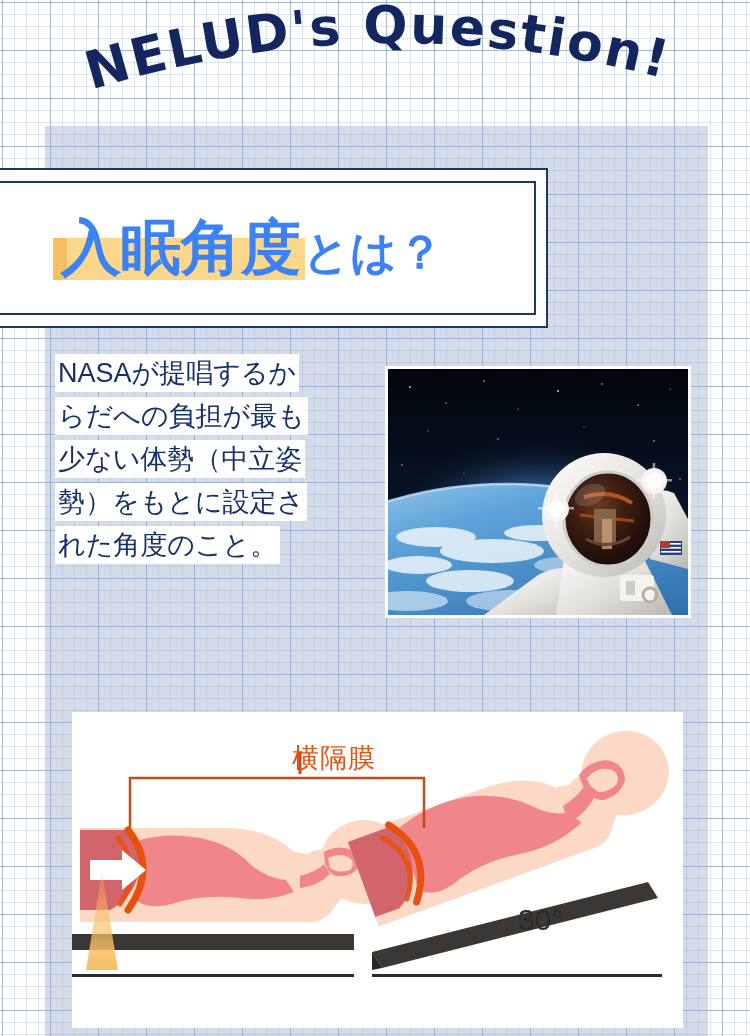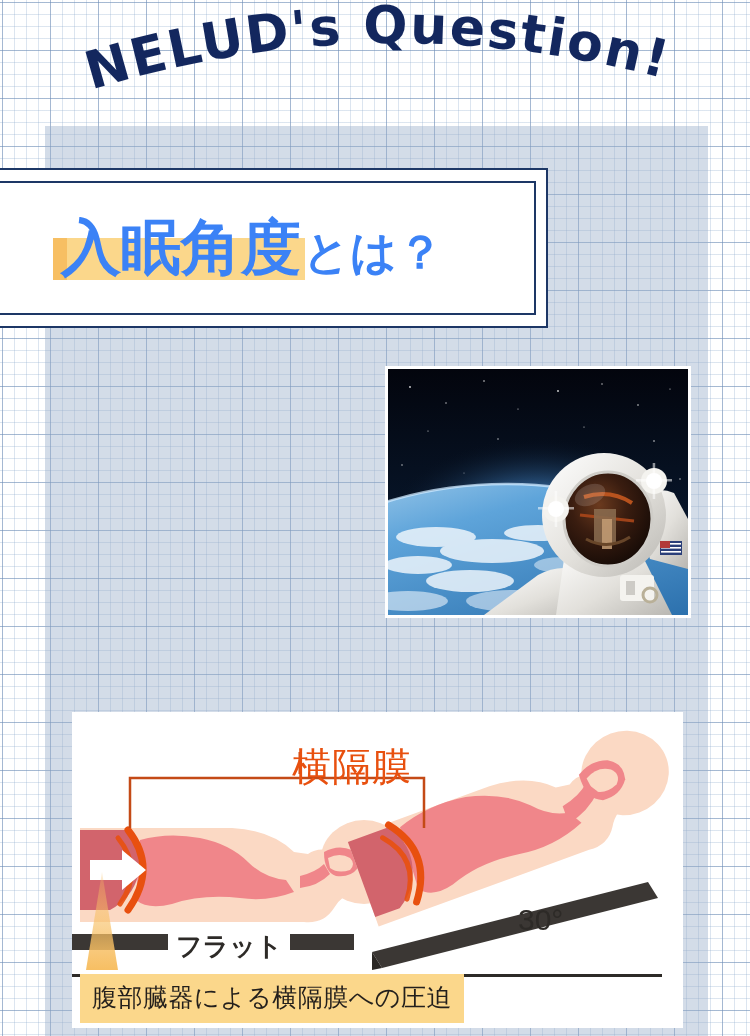--- a/index.html
+++ b/index.html
@@ -166,21 +166,21 @@
     width: 611px; height: 316px;
     background: #ffffff;
     overflow: hidden;
   }
   .diagram-panel svg { display: block; }
 
   .dia-label-diaphragm {
     position: absolute;
     left: 292px; top: 740px;
     font-family: "Liberation Serif", "DejaVu Serif", serif;
-    font-size: 39px;
+    font-size: 27px;
     color: #e8500f;
     white-space: nowrap;
     letter-spacing: 1px;
   }
   .dia-label-flat {
     position: absolute;
     left: 168px; top: 929px;
     font-family: "Liberation Sans", "DejaVu Sans", sans-serif;
     font-size: 26px;
     font-weight: 600;
@@ -227,20 +227,27 @@
     </svg>
   </div>
 
   <div class="title-box">
     <div class="title-rule-top"></div>
     <div class="title-rule-bottom"></div>
     <div class="title-rule-right"></div>
     <div class="title-text"><span class="title-hl">入眠角度</span><span class="title-tail">とは？</span></div>
   </div>
 
+  <div class="body-copy">
+    <div class="line"><span>NASAが提唱するか</span></div>
+    <div class="line"><span>らだへの負担が最も</span></div>
+    <div class="line"><span>少ない体勢（中立姿</span></div>
+    <div class="line"><span>勢）をもとに設定さ</span></div>
+    <div class="line"><span>れた角度のこと。</span></div>
+  </div>
 
   <div class="photo">
     <svg width="300" height="246" viewBox="0 0 300 246" xmlns="http://www.w3.org/2000/svg">
       <defs>
         <radialGradient id="sunglow" cx="50%" cy="58%" r="52%">
           <stop offset="0%" stop-color="#ffffff"></stop>
           <stop offset="18%" stop-color="#d8eeff"></stop>
           <stop offset="45%" stop-color="#3f7fbe" stop-opacity="0.55"></stop>
           <stop offset="100%" stop-color="#04070f" stop-opacity="0"></stop>
         </radialGradient>
@@ -432,17 +439,15 @@
       <g stroke="#c44a16" stroke-width="2.5" fill="none">
         <path d="M 58,116 L 58,66 L 352,66 L 352,116"></path>
       </g>
       <line x1="228" y1="40" x2="228" y2="62" stroke="#c44a16" stroke-width="3"></line>
 
       <path d="M 30,160 L 46,258 L 14,258 Z" fill="url(#pointerg)"></path>
     </svg>
   </div>
 
   <div class="dia-label-diaphragm">横隔膜</div>
-  <div class="dia-label-flat">フラット</div>
   <div class="dia-label-angle">30°</div>
-  <div class="dia-note">腹部臓器による横隔膜への圧迫</div>
 
 </div>
 
 </body></html>

